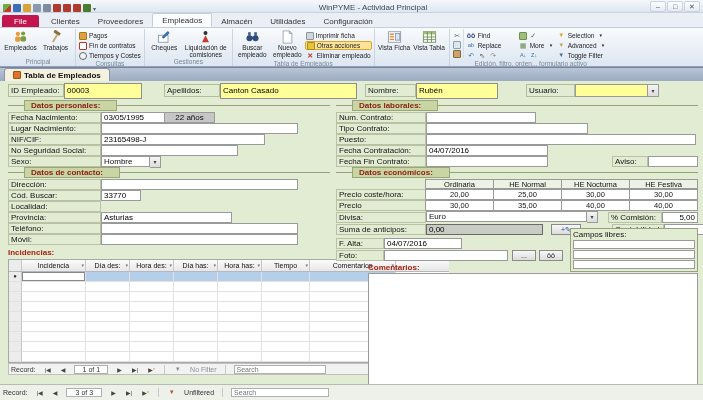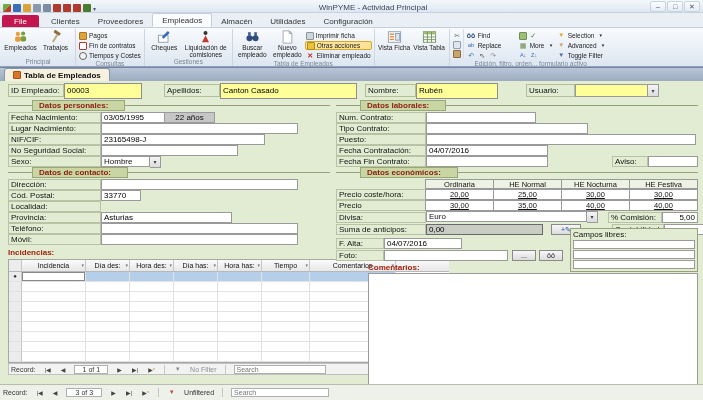--- a/index.html
+++ b/index.html
@@ -43,32 +43,32 @@
   
   .form { position:relative; height:303px; background:#e2ecd2; }
   .toprow { position:absolute; top:3px; left:8px; display:flex; align-items:center; height:13px; }
   .tlabel { border:1px solid #b3bd9e; height:13px; line-height:12px; padding:0 2px; }
   .yfield { background:#ffff99; border:1px solid #8f8f8f; height:16px; line-height:12px; padding:0 2px; font-size:8px; font-family:inherit; }
   input.yfield, input.fin { outline:none; }
   .col-left { position:absolute; left:8px; top:19px; width:322px; }
   .col-right { position:absolute; left:336px; top:19px; width:362px; }
   .sechdr { position:relative; height:12px; }
   .sechdr .line { position:absolute; left:0; right:0; top:5px; border-top:1px solid #97a27c; }
-  .sechdr .sbox { position:absolute; left:24px; top:0; background:#c9d6a4; border:1px solid #99a678; padding:0 16px 0 6px; font-weight:bold; color:#8b1a10; height:11px; line-height:10px; }
+  .sechdr .sbox { position:absolute; left:16px; top:0; background:#c9d6a4; border:1px solid #99a678; padding:0 16px 0 6px; font-weight:bold; color:#8b1a10; height:11px; line-height:10px; }
   .frow { display:flex; align-items:center; height:11px; }
   .flabel { border:1px solid #b9c2a4; height:11px; line-height:10px; padding:0 2px; background:#e2ecd2; flex:0 0 auto; }
   .lw { width:93px; } .rw { width:90px; } .sw { width:48px; }
   .fin { border:1px solid #9a9a9a; background:#fff; height:11px; line-height:10px; padding:0 2px; font-size:8px; font-family:inherit; flex:0 0 auto; }
   .badge { background:#c6c6c6; border:1px solid #9a9a9a; border-left:none; height:11px; line-height:10px; text-align:center; flex:0 0 auto; }
   .dd { display:flex; flex:0 0 auto; }
   .ddt { border:1px solid #9a9a9a; background:#fff; height:11px; line-height:10px; padding:0 2px; flex:1; }
   .ddt.y { background:#ffff99; }
   .dda { width:11px; background:linear-gradient(#f5f5f5,#dcdcdc); border:1px solid #9a9a9a; border-left:none; text-align:center; font-size:6px; line-height:10px; color:#444; flex:0 0 auto; }
   .ecell { border:1px solid #9a9a9a; height:10px; line-height:9px; text-align:center; font-size:7.5px; background:#eef2e4; flex:1; margin-left:-1px; }
-  .vcell { background:#fff; height:11px; line-height:10px;text-decoration:underline; }
+  .vcell { background:#fff; height:11px; line-height:10px; }
   .btn { background:linear-gradient(#f7f7f7,#dcdcdc); border:1px solid #8a8a8a; height:11px; line-height:9px; text-align:center; font-size:7px; flex:0 0 auto; }
   .gray { background:#c9ccc3 !important; border:1px solid #6a6a6a; }
   .redlbl { color:#a5200f; font-weight:bold; height:10px; line-height:10px; }
   .campos { position:absolute; right:0; top:128px; width:128px; border:1px solid #97a27c; padding:1px 2px 2px; background:#e2ecd2; }
   .campos .chdr { height:9px; line-height:9px; }
   .campos input { width:100%; display:block; border:1px solid #9a9a9a; height:9px; font-size:7px; margin-top:1px; padding:0 2px; font-family:inherit; }
   .cmt { width:100%; height:112px; border:1px solid #9a9a9a; background:#fff; resize:none; font-family:inherit; font-size:8px; }
 
   
   .grid { width:440px; border:1px solid #a8a8a8; background:#fff; margin-top:1px; }
@@ -367,21 +367,21 @@
 
     <div class="sechdr">
         <span class="line"></span>
         <span class="sbox">Datos de contacto:</span>
       </div>
     <div class="frow">
         <span class="flabel lw">Dirección:</span>
         <input class="fin" style="width: 197px;" readonly="" value="">
       </div>
     <div class="frow">
-        <span class="flabel lw">Cód. Postal:</span>
+        <span class="flabel lw">Cód. Buscar:</span>
         <input class="fin" style="width: 40px;" readonly="" value="33770">
       </div>
     <div class="frow">
         <span class="flabel lw">Localidad:</span>
       </div>
     <div class="frow">
         <span class="flabel lw">Provincia:</span>
         <input class="fin" style="width: 131px;" readonly="" value="Asturias">
       </div>
     <div class="frow">

